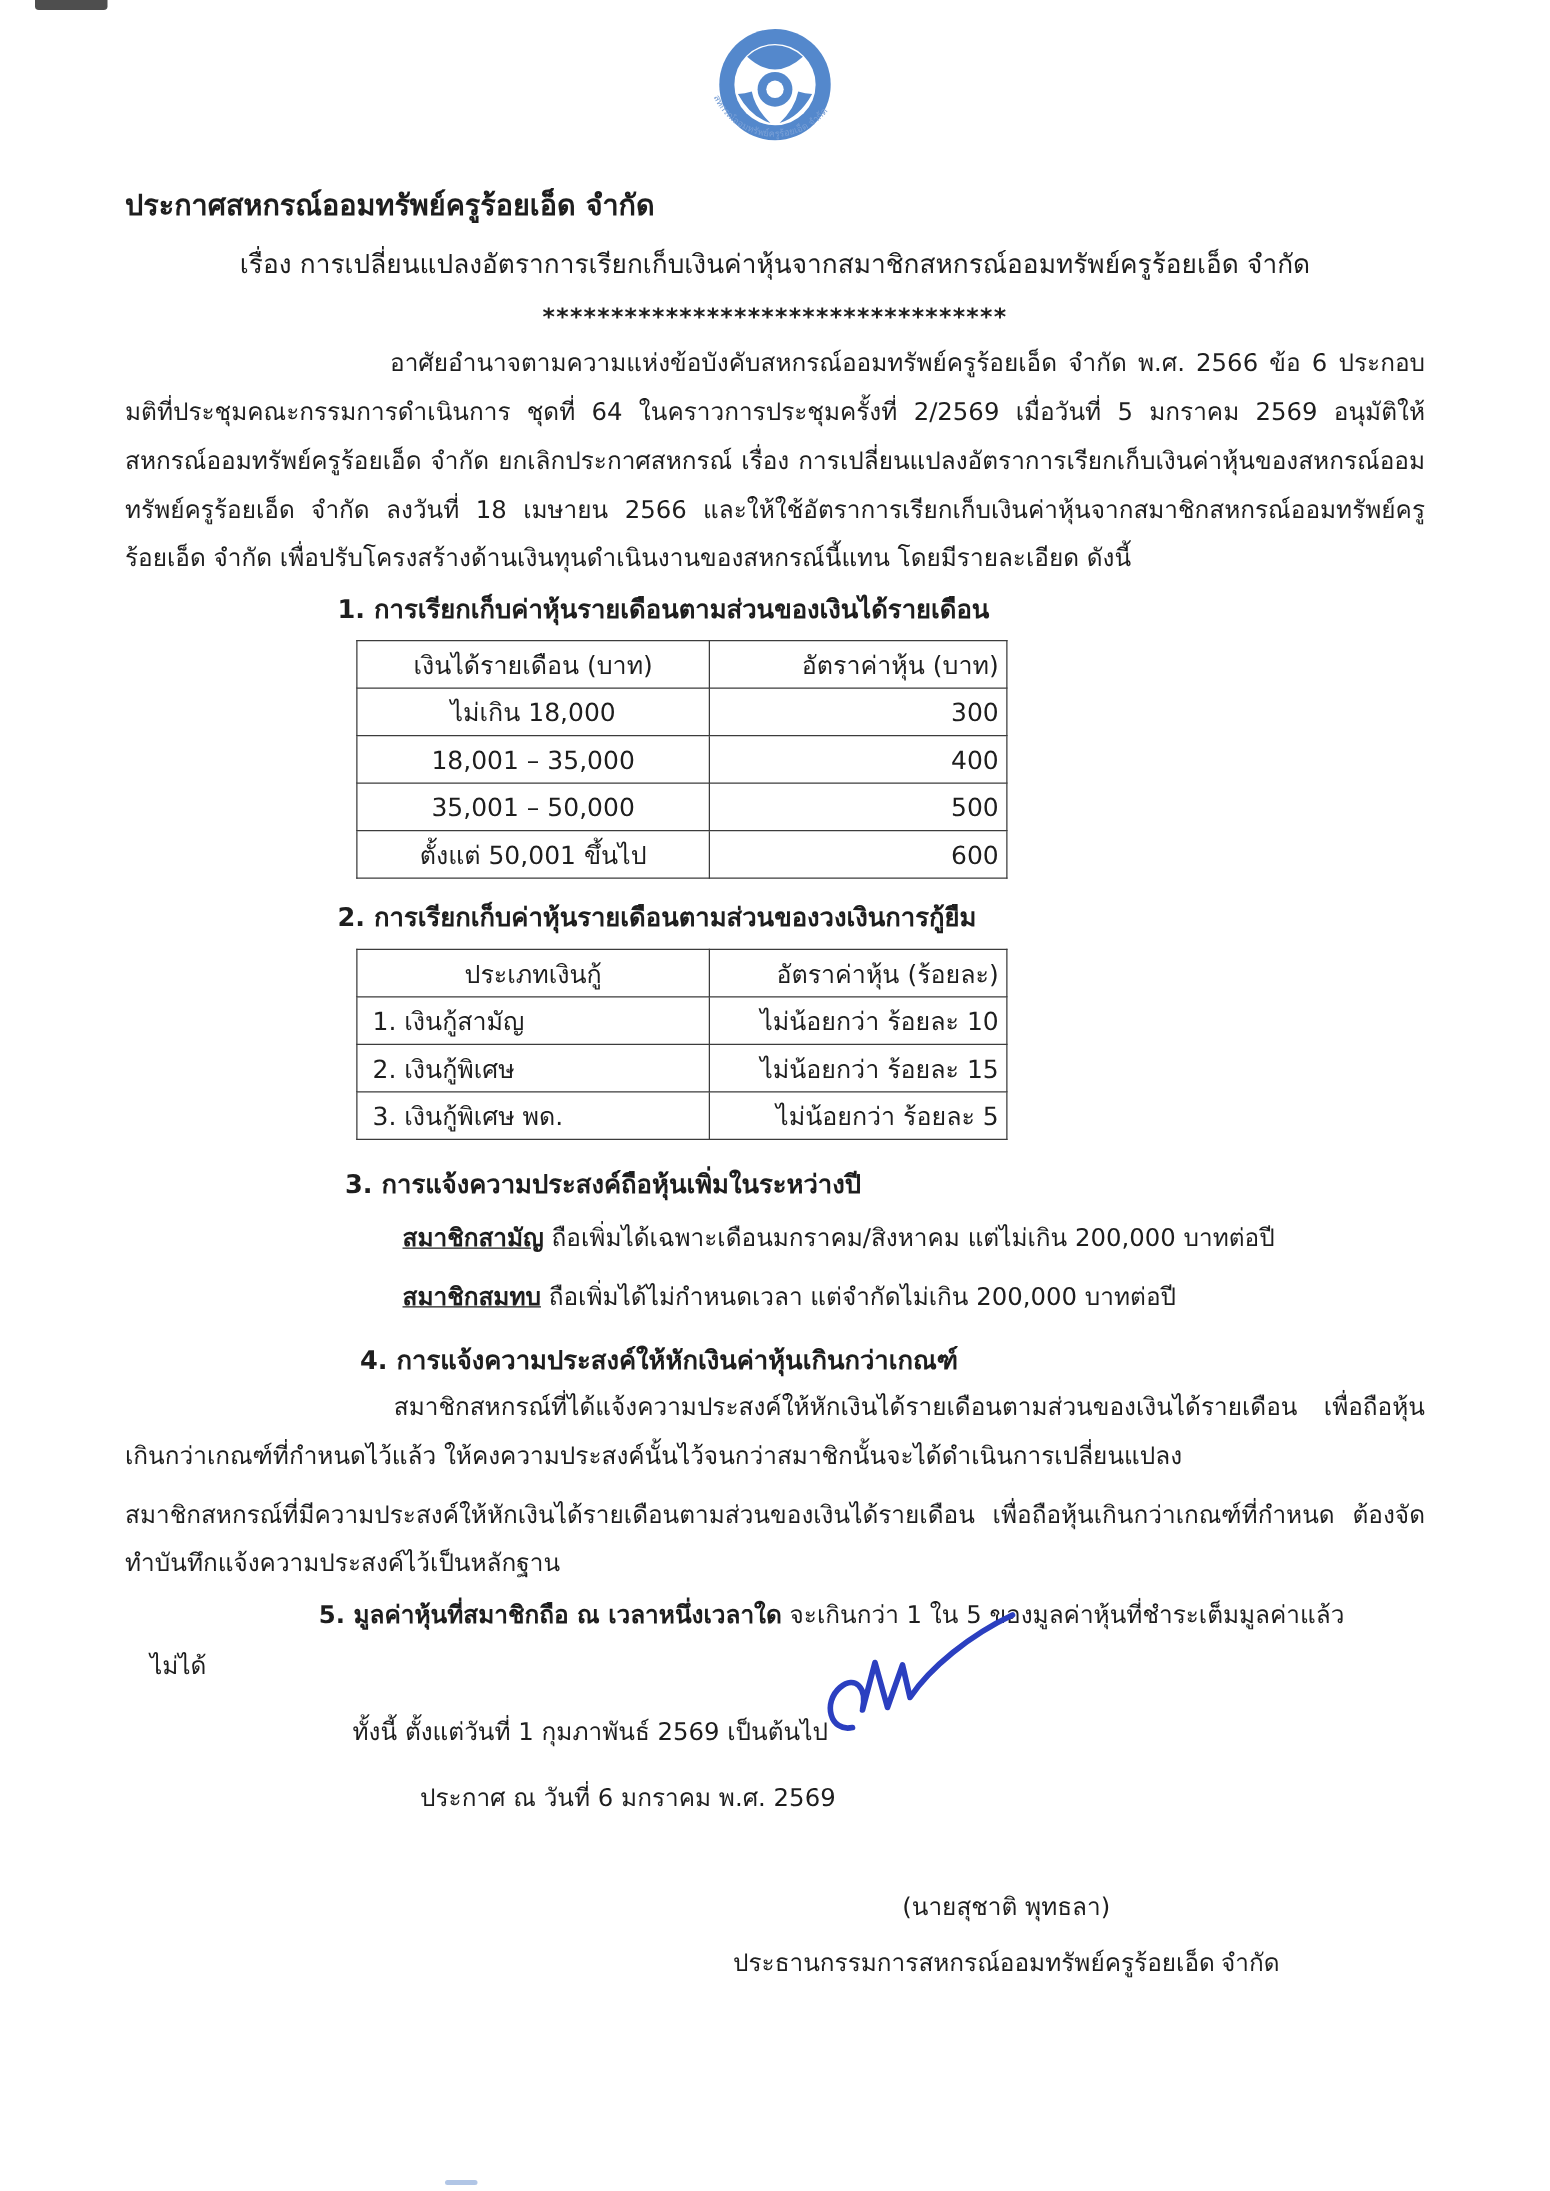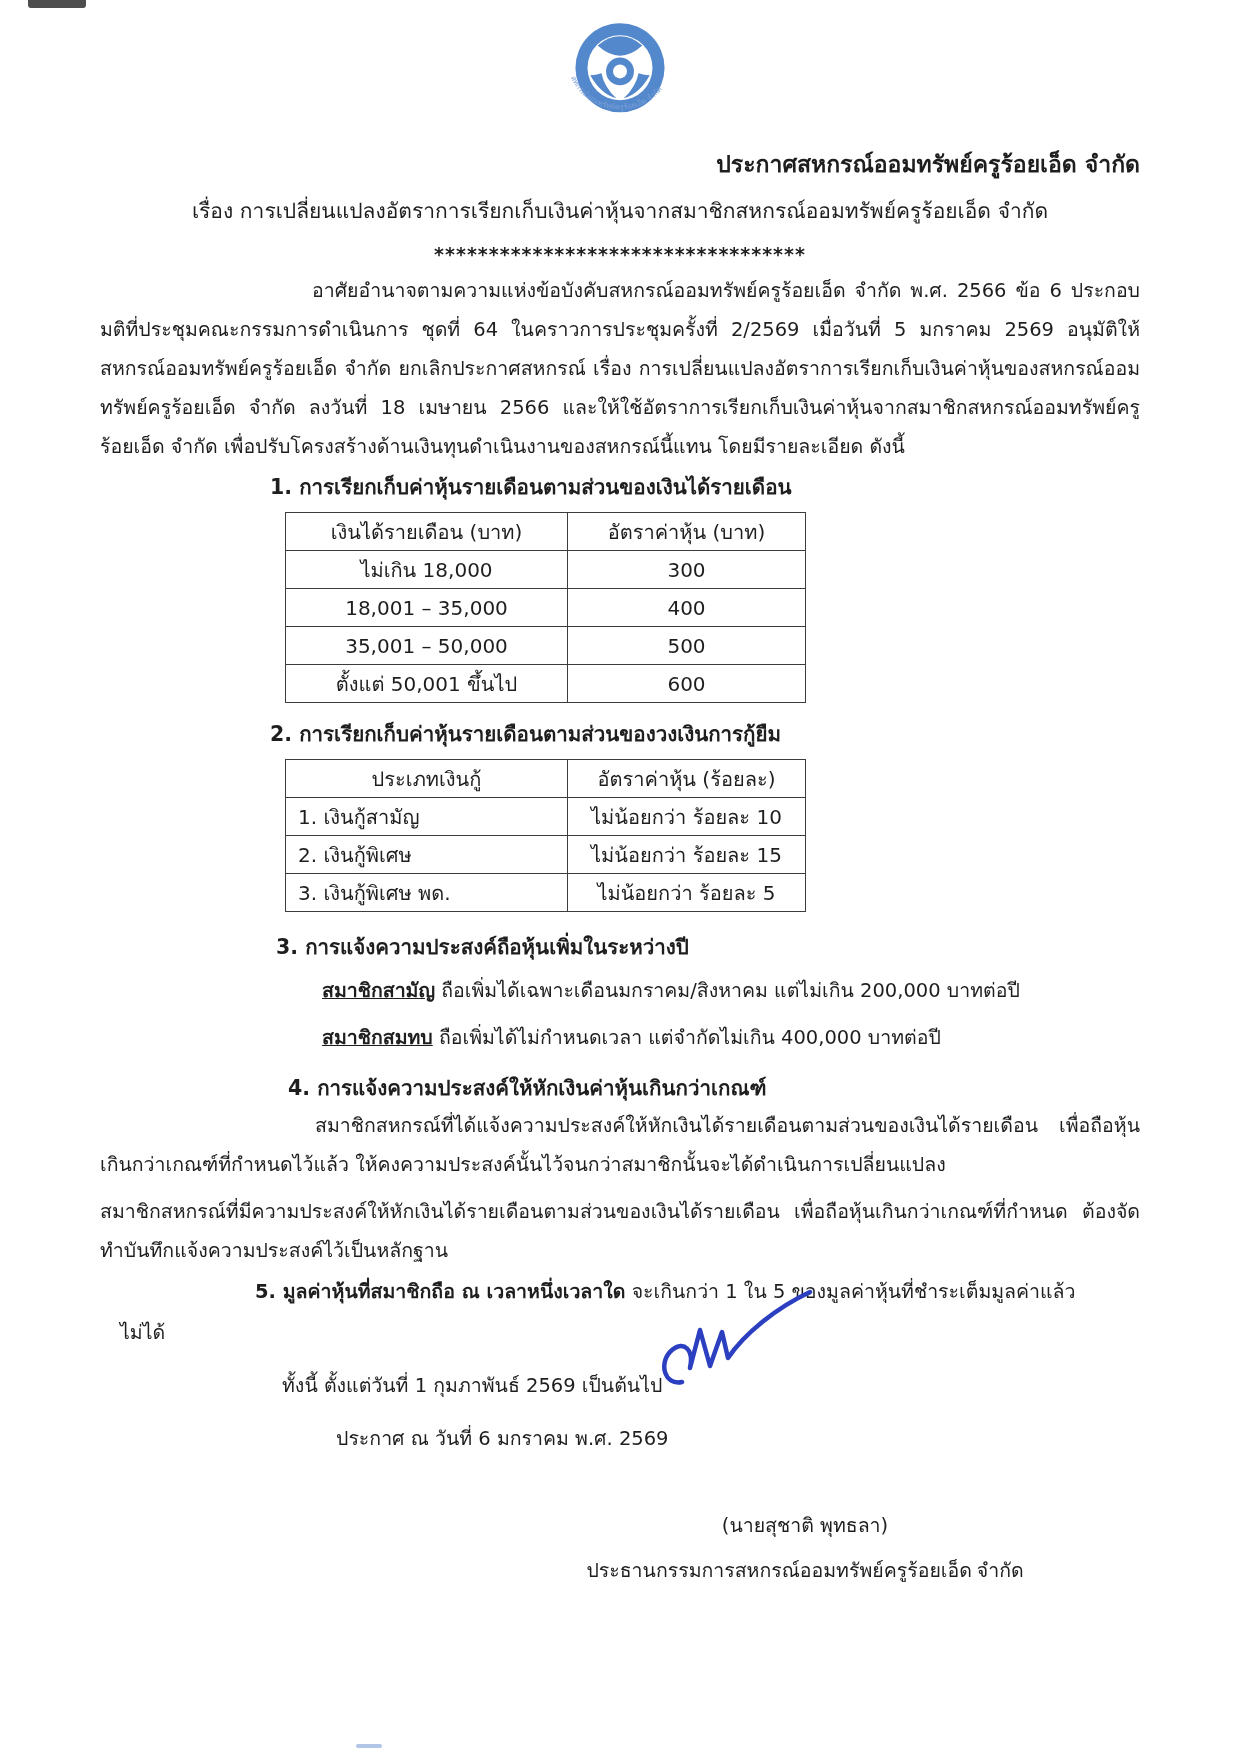--- a/index.html
+++ b/index.html
@@ -11,21 +11,21 @@
     background: #ffffff;
     font-family: "DejaVu Sans", "Liberation Sans", sans-serif;
     color: #1e1e1e;
     overflow: hidden;
   }
   .content { padding: 8px 100px 0 100px; }
 
   .logo-wrap { text-align: center; margin-top: 4px; height: 132px; }
 
   .doc-title {
-    text-align: right;
+    text-align: left;
     font-weight: bold;
     font-size: 23px;
     margin-top: 2px;
   }
   .doc-subject {
     text-align: center;
     font-weight: normal;
     font-size: 21px;
     margin-top: 12px;
   }
@@ -63,21 +63,21 @@
   }
   table.rate-table th, table.rate-table td {
     border: 1.6px solid #3c3c3c;
     height: 38px;
     text-align: center;
     font-weight: normal;
     padding: 0 6px;
   }
   table.rate-table th { font-size: 20px; }
   table.rate-table .c1 { width: 282px; text-align: center; }
-  table.rate-table .c2 { width: 238px; }
+  table.rate-table .c2 { width: 238px; text-align: right; }
   table.t2 td.c1 { text-align: left; padding-left: 12px; }
 
   .s3-item {
     margin-left: 222px;
     margin-top: 9px;
     font-size: 19.5px;
     line-height: 38px;
   }
   .s3-lead { font-weight: bold; text-decoration: underline; }
 
@@ -213,21 +213,21 @@
             <td class="c2">ไม่น้อยกว่า ร้อยละ 5</td>
           </tr>
         </tbody>
     </table>
 
     <div class="sec-heading h3">3. การแจ้งความประสงค์ถือหุ้นเพิ่มในระหว่างปี</div>
     <div class="s3-item">
       <span class="s3-lead">สมาชิกสามัญ</span><span> ถือเพิ่มได้เฉพาะเดือนมกราคม/สิงหาคม แต่ไม่เกิน 200,000 บาทต่อปี</span>
     </div>
     <div class="s3-item">
-      <span class="s3-lead">สมาชิกสมทบ</span><span> ถือเพิ่มได้ไม่กำหนดเวลา แต่จำกัดไม่เกิน 400,000 บาทต่อปี</span>
+      <span class="s3-lead">สมาชิกสมทบ</span><span> ถือเพิ่มได้ไม่กำหนดเวลา แต่จำกัดไม่เกิน 200,000 บาทต่อปี</span>
     </div>
 
     <div class="sec-heading h4">4. การแจ้งความประสงค์ให้หักเงินค่าหุ้นเกินกว่าเกณฑ์</div>
     <div class="para p4b">สมาชิกสหกรณ์ที่ได้แจ้งความประสงค์ให้หักเงินได้รายเดือนตามส่วนของเงินได้รายเดือน เพื่อถือหุ้นเกินกว่าเกณฑ์ที่กำหนดไว้แล้ว ให้คงความประสงค์นั้นไว้จนกว่าสมาชิกนั้นจะได้ดำเนินการเปลี่ยนแปลง</div>
     <div class="para p4a">สมาชิกสหกรณ์ที่มีความประสงค์ให้หักเงินได้รายเดือนตามส่วนของเงินได้รายเดือน เพื่อถือหุ้นเกินกว่าเกณฑ์ที่กำหนด ต้องจัดทำบันทึกแจ้งความประสงค์ไว้เป็นหลักฐาน</div>
 
     <div class="s5-line">
       <span class="s5-bold">5. มูลค่าหุ้นที่สมาชิกถือ ณ เวลาหนึ่งเวลาใด</span><span class="s5-rest"> จะเกินกว่า 1 ใน 5 ของมูลค่าหุ้นที่ชำระเต็มมูลค่าแล้ว</span>
     </div>
     <div class="s5-tail">ไม่ได้</div>

